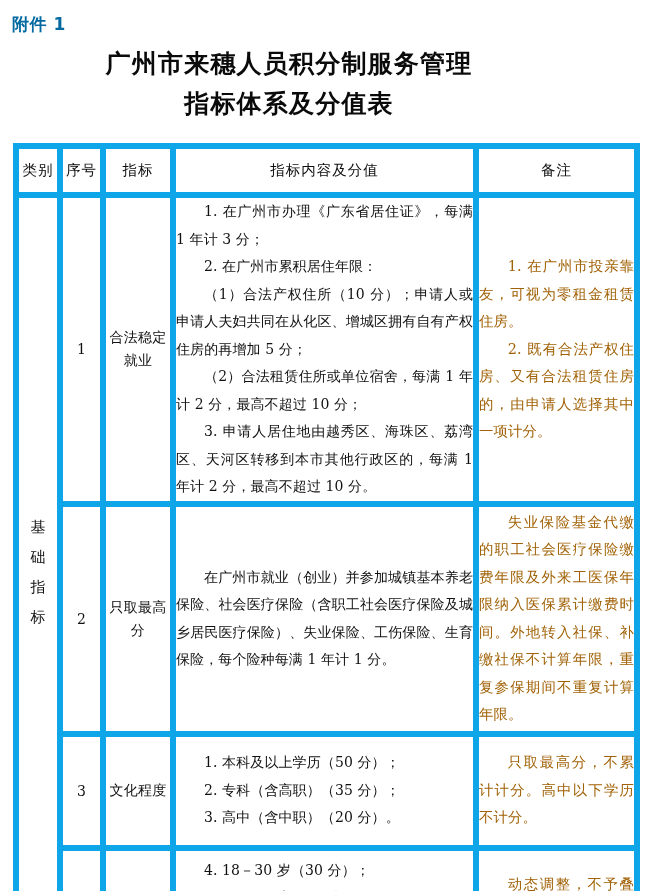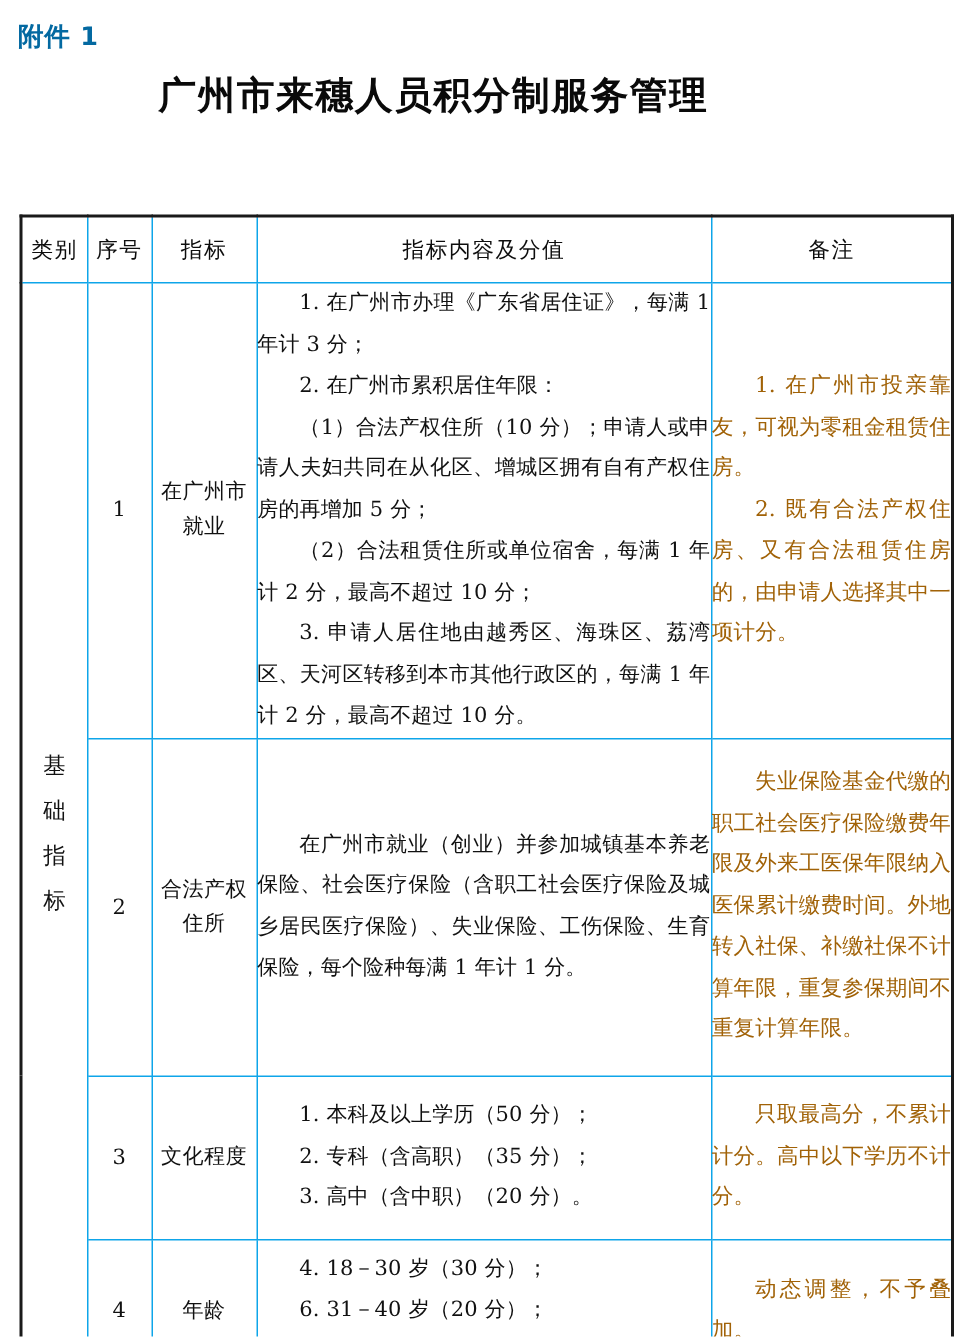--- a/index.html
+++ b/index.html
@@ -49,21 +49,21 @@
   
   .score-table {
     position: absolute;
     left: 13px;
     top: 143px;
     width: 623px;
     border-collapse: collapse;
     table-layout: fixed;
   }
   .score-table td, .score-table th {
-    border: 1px solid #0ea5e9;
+    border: 6px solid #0ea5e9;
     padding: 0;
     vertical-align: middle;
     font-weight: normal;
   }
   .score-table {
     border: 2px solid #1a1a1a;
   }
 
   .col-category  { width: 44px; }
   .col-seq       { width: 43px; }
@@ -154,20 +154,21 @@
 
   .content-list p { text-indent: 2em; }
 </style>
 </head>
 <body>
 
 <div class="attachment-label">附件 1</div>
 
 <div class="doc-title">
   <span class="line">广州市来穗人员积分制服务管理</span>
+  <span class="line">指标体系及分值表</span>
 </div>
 
 <table class="score-table">
   <colgroup>
     <col class="col-category">
     <col class="col-seq">
     <col class="col-indicator">
     <col class="col-content">
     <col class="col-remark">
   </colgroup>
@@ -183,37 +184,37 @@
     <tr class="row1">
       <td class="cell-category" rowspan="4">
         <span class="vtext">
           <span>基</span>
           <span>础</span>
           <span>指</span>
           <span>标</span>
         </span>
       </td>
       <td class="cell-seq">1</td>
-      <td class="cell-indicator">在广州市就业</td>
+      <td class="cell-indicator">合法稳定就业</td>
       <td class="cell-content content-list">
         <p>1. 在广州市办理《广东省居住证》，每满 1 年计 3 分；</p>
         <p>2. 在广州市累积居住年限：</p>
         <p>（1）合法产权住所（10 分）；申请人或申请人夫妇共同在从化区、增城区拥有自有产权住房的再增加 5 分；</p>
         <p>（2）合法租赁住所或单位宿舍，每满 1 年计 2 分，最高不超过 10 分；</p>
         <p>3. 申请人居住地由越秀区、海珠区、荔湾区、天河区转移到本市其他行政区的，每满 1 年计 2 分，最高不超过 10 分。</p>
       </td>
       <td class="cell-remark">
         <p>1. 在广州市投亲靠友，可视为零租金租赁住房。</p>
         <p>2. 既有合法产权住房、又有合法租赁住房的，由申请人选择其中一项计分。</p>
       </td>
     </tr>
 
     <tr class="row2">
       <td class="cell-seq">2</td>
-      <td class="cell-indicator">合法产权住所</td>
+      <td class="cell-indicator">只取最高分</td>
       <td class="cell-content">
         <p>在广州市就业（创业）并参加城镇基本养老保险、社会医疗保险（含职工社会医疗保险及城乡居民医疗保险）、失业保险、工伤保险、生育保险，每个险种每满 1 年计 1 分。</p>
       </td>
       <td class="cell-remark">
         <p>失业保险基金代缴的职工社会医疗保险缴费年限及外来工医保年限纳入医保累计缴费时间。外地转入社保、补缴社保不计算年限，重复参保期间不重复计算年限。</p>
       </td>
     </tr>
 
     <tr class="row3">
       <td class="cell-seq">3</td>

